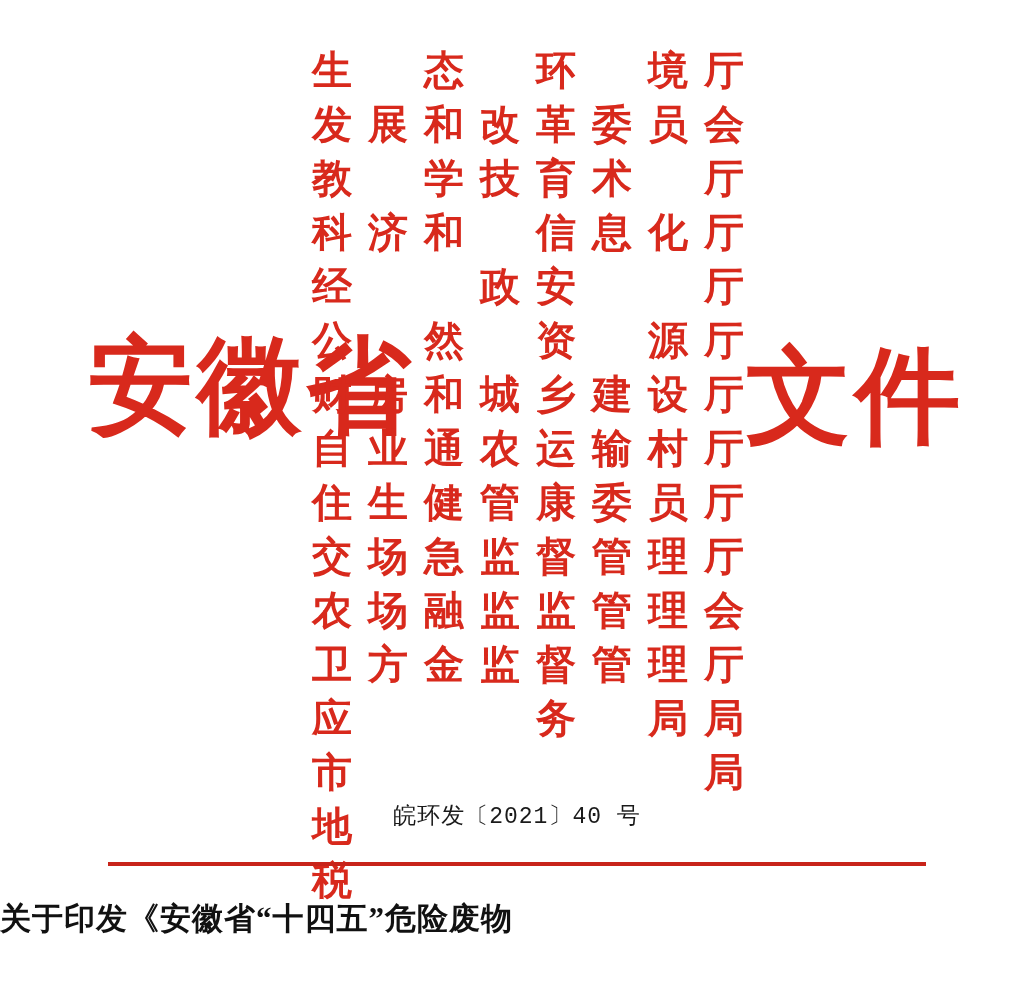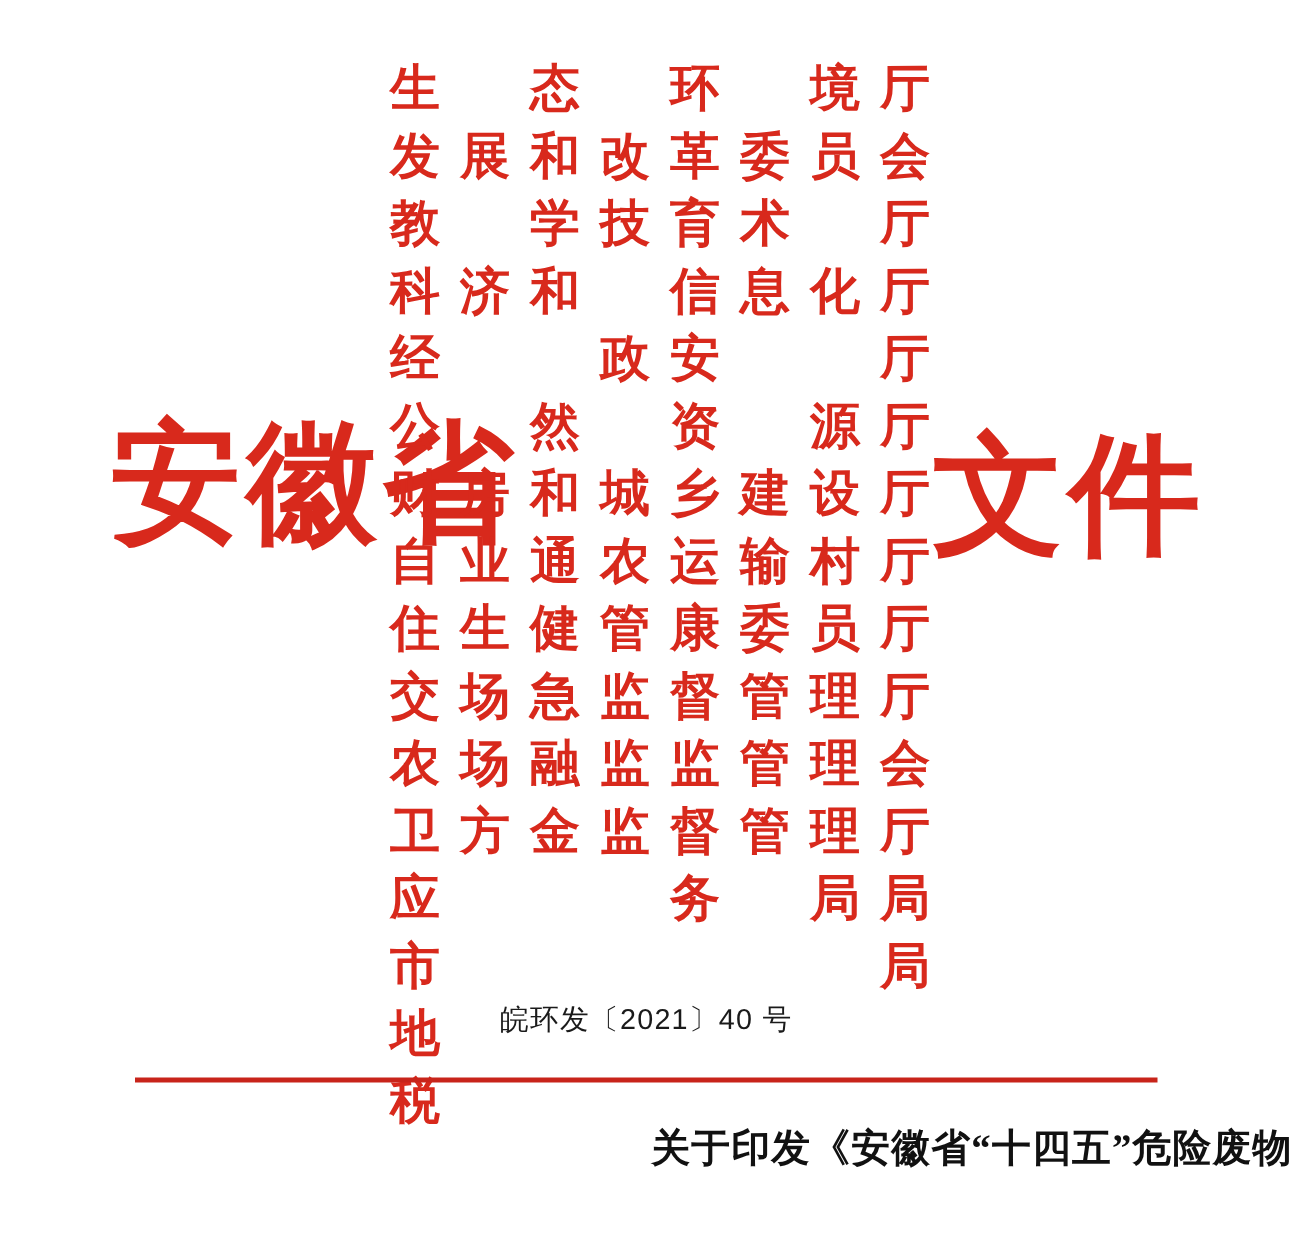--- a/index.html
+++ b/index.html
@@ -83,41 +83,41 @@
 
   
   .docnum {
     position: absolute;
     top: 800px;
     left: 0;
     width: 1034px;
     text-align: center;
     font-size: 23px;
     color: #1a1a1a;
-    font-family: Liberation Sans, sans-serif;
+    font-family: Liberation Mono, monospace;
     letter-spacing: 1px;
   }
 
   
   .rule {
     position: absolute;
     top: 862px;
     left: 108px;
     width: 818px;
     height: 4px;
     background: #c8241a;
   }
 
   
   .title {
     position: absolute;
     top: 895px;
     left: 0;
     width: 1034px;
-    text-align: right;
+    text-align: left;
     color: #111111;
     font-size: 31px;
     font-weight: 700;
     line-height: 47px;
     font-family: "Liberation Serif", serif;
     letter-spacing: 1px;
   }
   .title .ln { display: block; }
 </style>
 </head>

